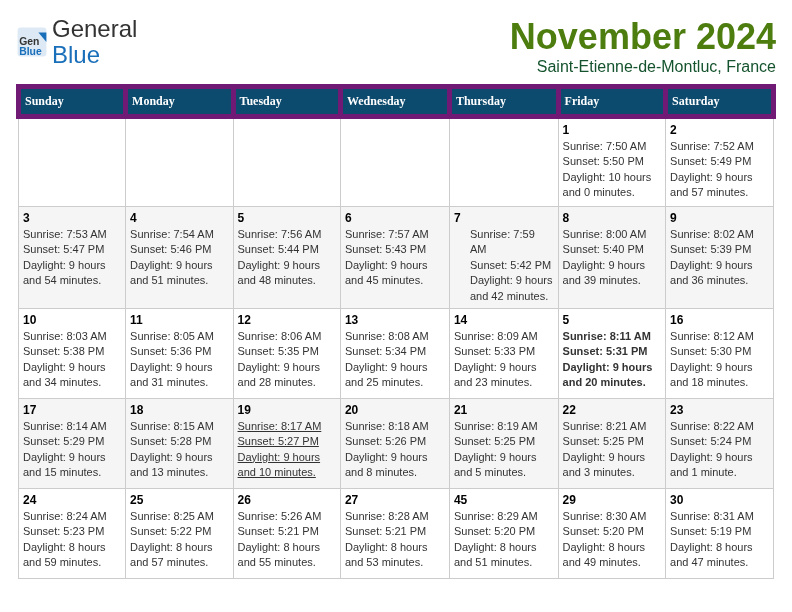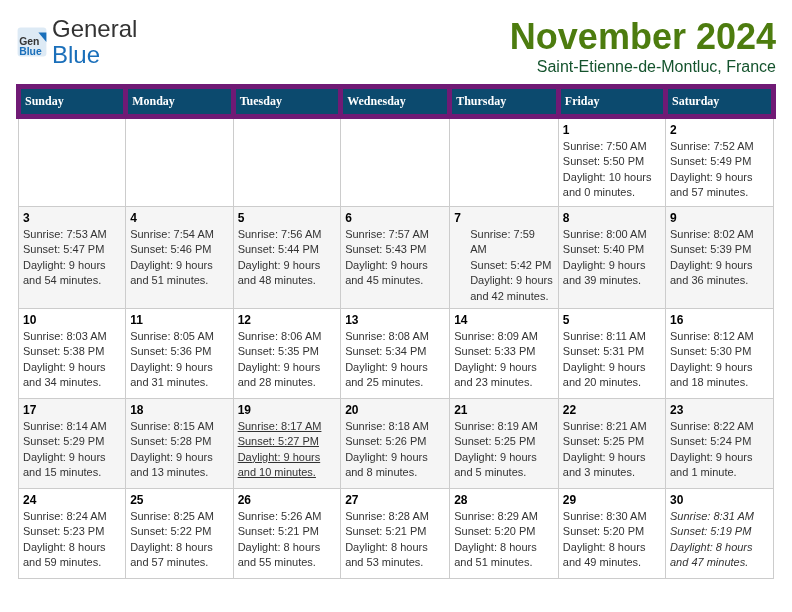--- a/index.html
+++ b/index.html
@@ -209,21 +209,21 @@
 Daylight: 9 hours and 25 minutes.</div>
         </td>
         <td>
           <span class="day-num">14</span>
           <div class="day-info" style="white-space: pre-line;">Sunrise: 8:09 AM
 Sunset: 5:33 PM
 Daylight: 9 hours and 23 minutes.</div>
         </td>
         <td>
           <span class="day-num">5</span>
-          <div class="day-info" style="white-space: pre-line;">Sunrise: 8:11 AM
+          <div class="day-info" style="white-space: pre-line; font-weight: bold;">Sunrise: 8:11 AM
 Sunset: 5:31 PM
 Daylight: 9 hours and 20 minutes.</div>
         </td>
         <td>
           <span class="day-num">16</span>
           <div class="day-info" style="white-space: pre-line;">Sunrise: 8:12 AM
 Sunset: 5:30 PM
 Daylight: 9 hours and 18 minutes.</div>
         </td>
       </tr>
@@ -290,32 +290,32 @@
 Sunset: 5:21 PM
 Daylight: 8 hours and 55 minutes.</div>
         </td>
         <td>
           <span class="day-num">27</span>
           <div class="day-info" style="white-space: pre-line;">Sunrise: 8:28 AM
 Sunset: 5:21 PM
 Daylight: 8 hours and 53 minutes.</div>
         </td>
         <td>
-          <span class="day-num">28</span>
+          <span class="day-num">45</span>
           <div class="day-info" style="white-space: pre-line;">Sunrise: 8:29 AM
 Sunset: 5:20 PM
 Daylight: 8 hours and 51 minutes.</div>
         </td>
         <td>
           <span class="day-num">29</span>
           <div class="day-info" style="white-space: pre-line;">Sunrise: 8:30 AM
 Sunset: 5:20 PM
 Daylight: 8 hours and 49 minutes.</div>
         </td>
         <td>
           <span class="day-num">30</span>
-          <div class="day-info" style="white-space: pre-line; font-style: italic;">Sunrise: 8:31 AM
+          <div class="day-info" style="white-space: pre-line;">Sunrise: 8:31 AM
 Sunset: 5:19 PM
 Daylight: 8 hours and 47 minutes.</div>
         </td>
       </tr>
     </tbody>
 </table>
 
 </body></html>

